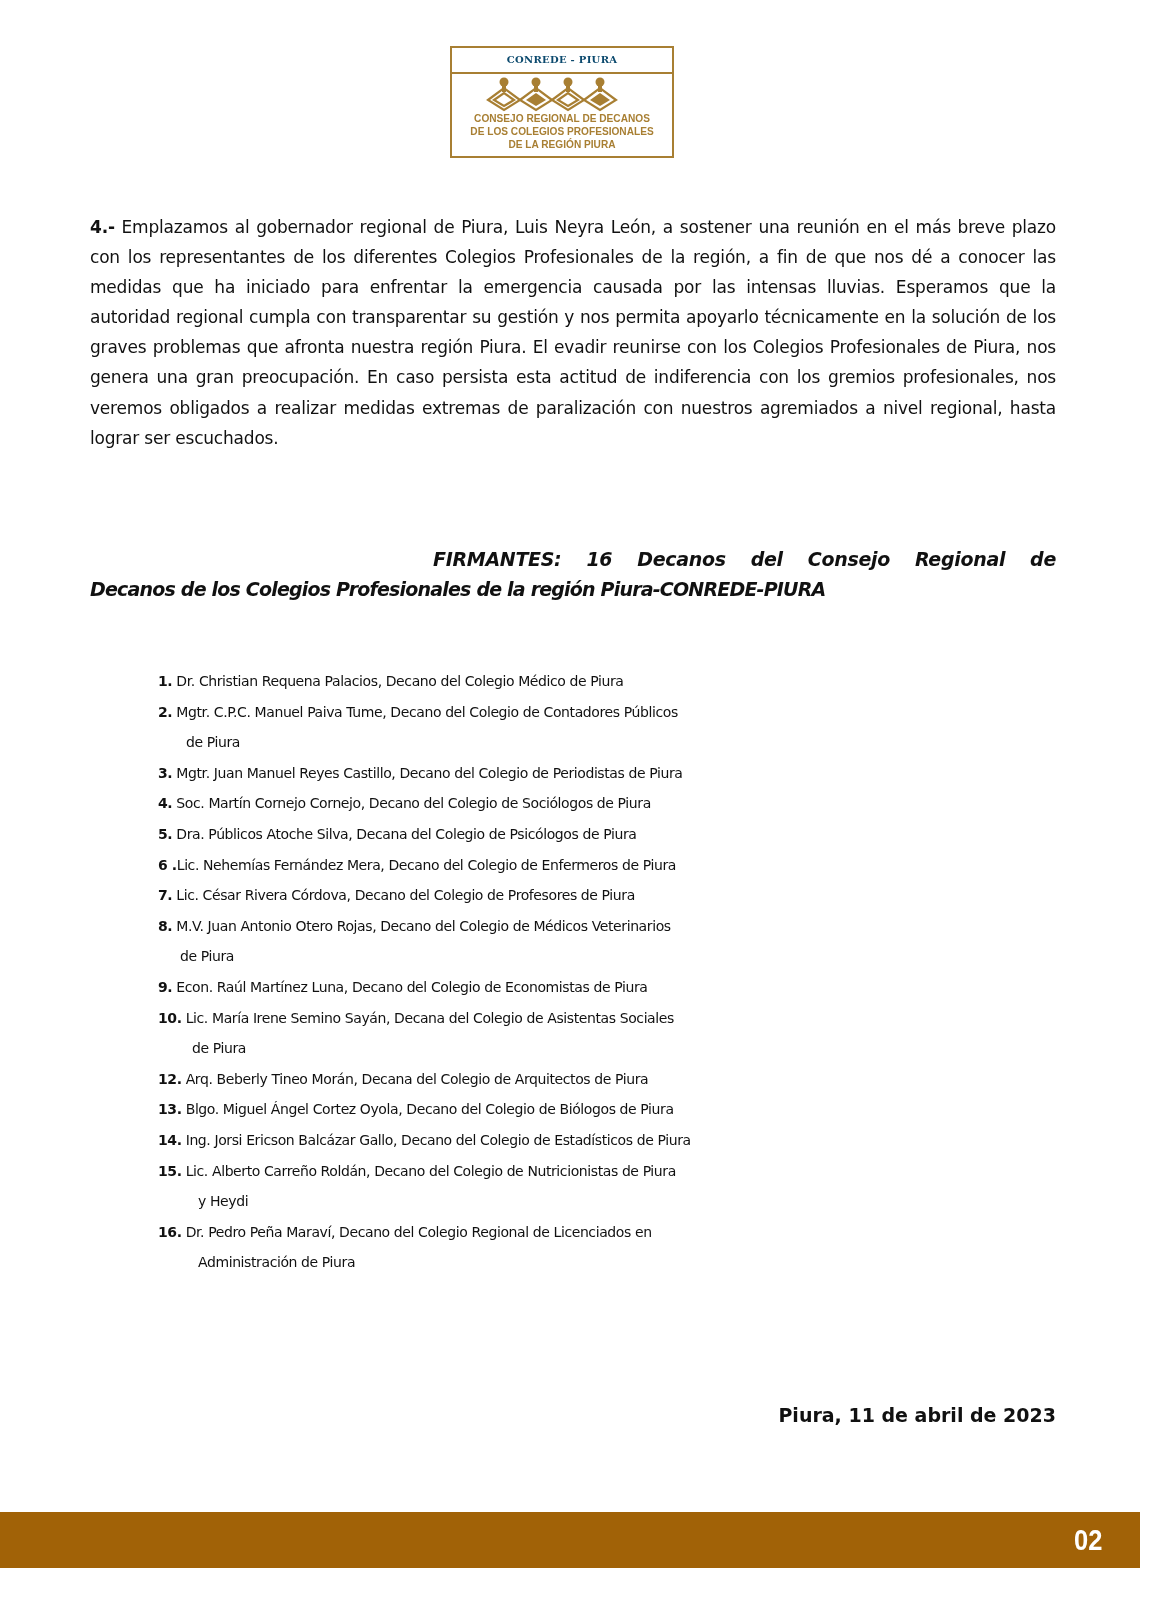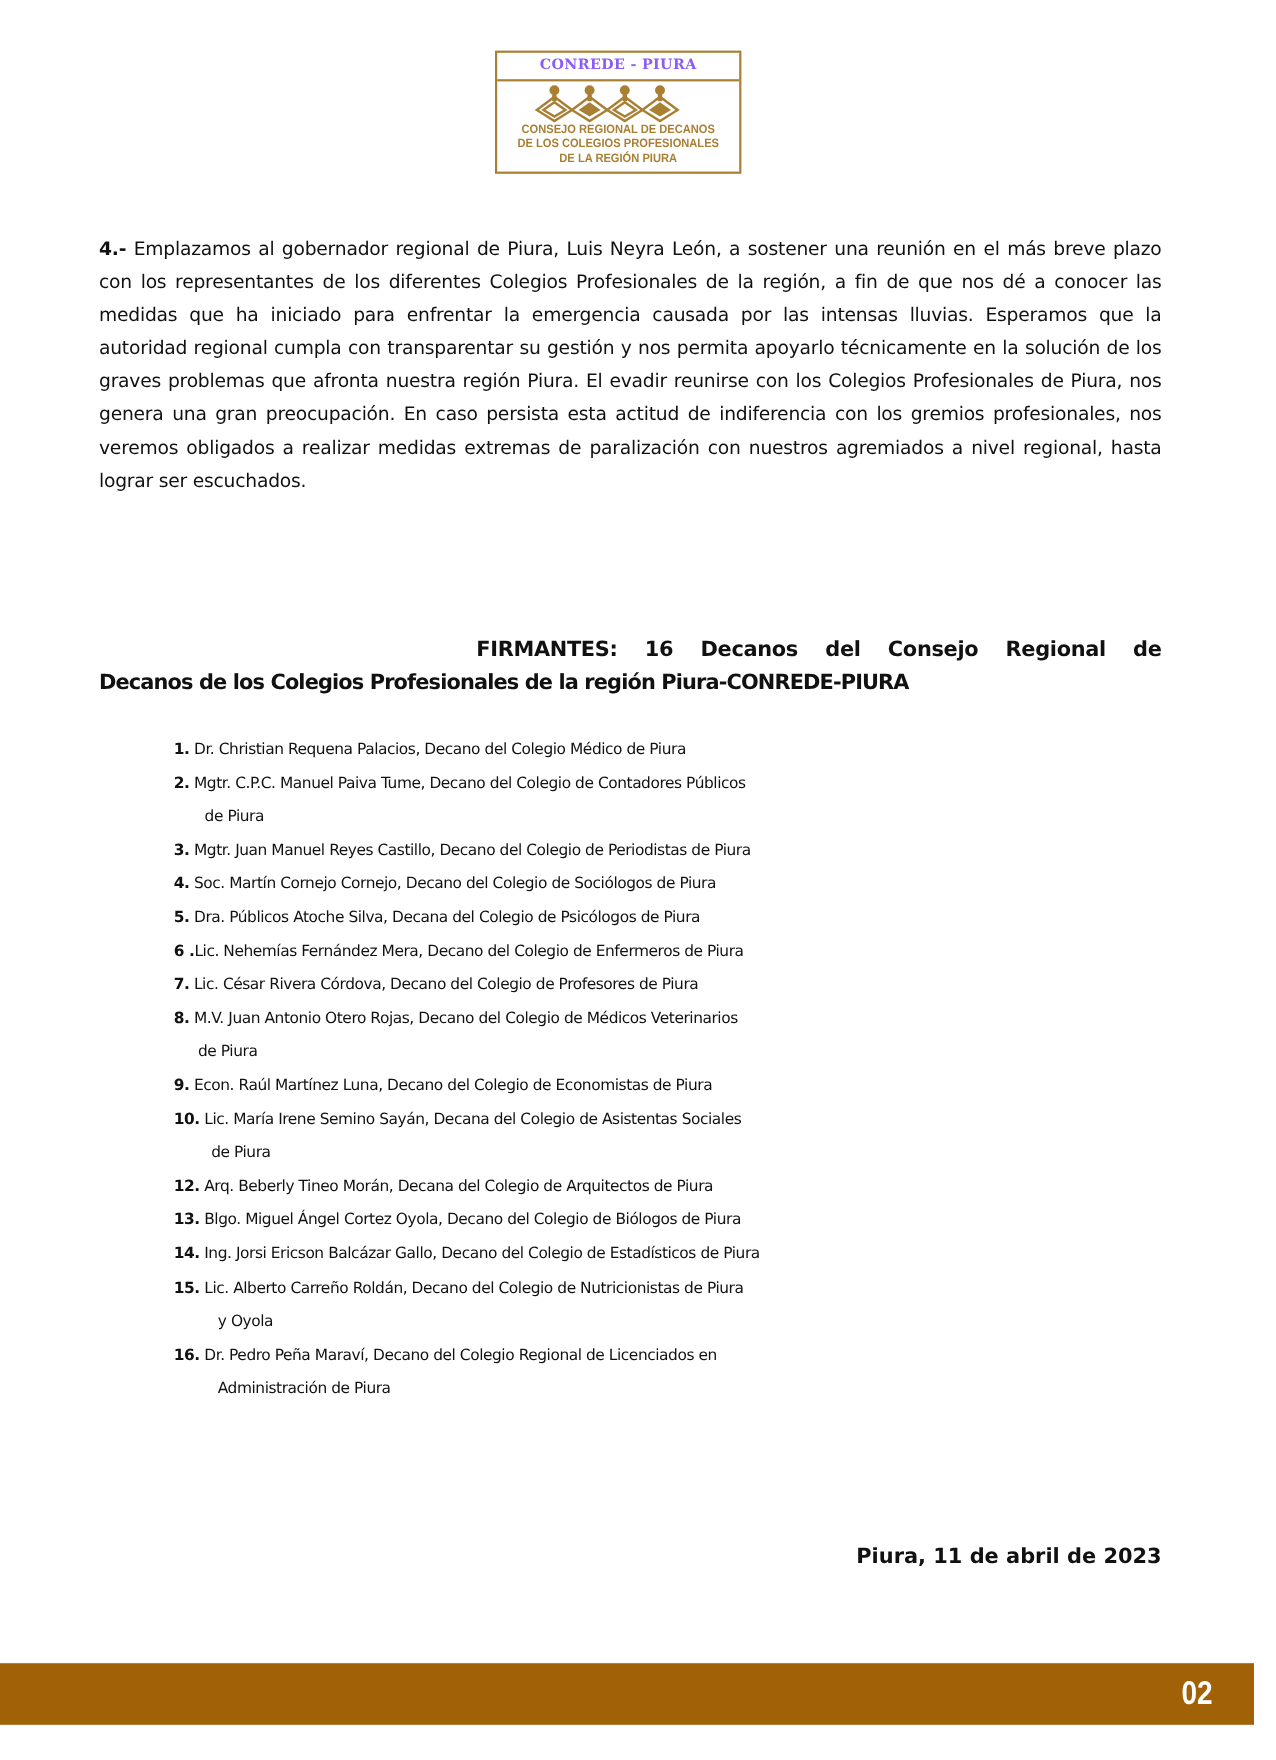--- a/index.html
+++ b/index.html
@@ -6,39 +6,39 @@
   body {
     width: 1160px; height: 1600px; background: #ffffff; position: relative; overflow: hidden;
     font-family: "DejaVu Sans", sans-serif; color: #111111;
   }
   .logo {
     position: absolute; left: 450px; top: 46px; width: 224px; height: 112px;
     border: 2px solid #a87f33; box-sizing: border-box; background: #fff;
   }
   .logo-top {
     height: 24px; border-bottom: 2px solid #a87f33; text-align: center;
-    font-family: "DejaVu Serif", serif; font-weight: bold; font-size: 13px;
-    color: #8b5cf6; line-height: 24px; letter-spacing: 0.3px;
+    font-family: "DejaVu Serif", serif; font-weight: bold; font-size: 10px;
+    color: #0c4a6e; line-height: 24px; letter-spacing: 0.3px;
   }
   .logo-icon { display: block; margin: 2px auto 0; width: 160px; height: 36px; }
   .logo-sub {
     text-align: center; font-family: "Liberation Sans", sans-serif; font-weight: bold;
     font-size: 11px; line-height: 13px; color: #a87f33; transform: scaleX(0.92);
     letter-spacing: 0;
   }
   .para {
     position: absolute; left: 90px; top: 212px; width: 966px;
     font-family: "DejaVu Sans", sans-serif; font-size: 17px; line-height: 30.1px;
     text-align: justify; letter-spacing: -0.2px;
   }
   .para b { font-weight: bold; }
   .signers-head {
-    position: absolute; left: 90px; top: 575px; width: 966px;
+    position: absolute; left: 90px; top: 544px; width: 966px;
     font-family: "DejaVu Sans", sans-serif; font-weight: bold; font-size: 19px;
-    line-height: 30px; text-align: justify; letter-spacing: -0.3px;
+    line-height: 30px; text-align: justify; letter-spacing: -0.3px; font-style: italic;
   }
   .signers-head .l1 { display: block; text-align: justify; text-align-last: justify; padding-left: 343px; }
   .signers-head .l2 { display: block; letter-spacing: -0.8px; }
   .list {
     position: absolute; left: 158px; top: 666px; width: 898px; margin: 0; padding: 0;
     list-style: none; font-family: "DejaVu Sans", sans-serif; font-size: 14px;
     line-height: 30.6px; letter-spacing: -0.4px;
   }
   .list li { text-align: justify; }
   .list li .num { font-weight: bold; }
@@ -108,21 +108,21 @@
   <li class="c4"><span class="num">4.</span> <span>Soc. Martín Cornejo Cornejo, Decano del Colegio de Sociólogos de Piura</span></li>
   <li class="c5"><span class="num">5.</span> <span>Dra. Públicos Atoche Silva, Decana del Colegio de Psicólogos de Piura</span></li>
   <li class="c6"><span class="num">6 .</span><span>Lic. Nehemías Fernández Mera, Decano del Colegio de Enfermeros de Piura</span></li>
   <li class="c7"><span class="num">7.</span> <span>Lic. César Rivera Córdova, Decano del Colegio de Profesores de Piura</span></li>
   <li class="c8"><span class="num">8.</span> <span>M.V. Juan Antonio Otero Rojas, Decano del Colegio de Médicos Veterinarios</span><span class="cont">de Piura</span></li>
   <li class="c9"><span class="num">9.</span> <span>Econ. Raúl Martínez Luna, Decano del Colegio de Economistas de Piura</span></li>
   <li class="c10"><span class="num">10.</span> <span>Lic. María Irene Semino Sayán, Decana del Colegio de Asistentas Sociales</span><span class="cont">de Piura</span></li>
   <li class="c12"><span class="num">12.</span> <span>Arq.  Beberly Tineo Morán, Decana del Colegio de Arquitectos de Piura</span></li>
   <li class="c13"><span class="num">13.</span> <span>Blgo. Miguel Ángel Cortez Oyola, Decano del Colegio de Biólogos de Piura</span></li>
   <li class="c14"><span class="num">14.</span> <span>Ing. Jorsi Ericson Balcázar Gallo, Decano del Colegio de Estadísticos de Piura</span></li>
-  <li class="c15"><span class="num">15.</span> <span>Lic. Alberto Carreño Roldán, Decano del Colegio de Nutricionistas de Piura</span><span class="cont">y Oyola</span></li>
+  <li class="c15"><span class="num">15.</span> <span>Lic. Alberto Carreño Roldán, Decano del Colegio de Nutricionistas de Piura</span><span class="cont">y Heydi</span></li>
   <li class="c16"><span class="num">16.</span> <span>Dr. Pedro Peña Maraví, Decano del Colegio Regional de Licenciados en</span><span class="cont">Administración de Piura</span></li>
 </ul>
 
 <div class="date">Piura, 11 de abril de 2023</div>
 
 <div class="footer-bar">
   <span class="page-num">02</span>
 </div>
 
 </body></html>

